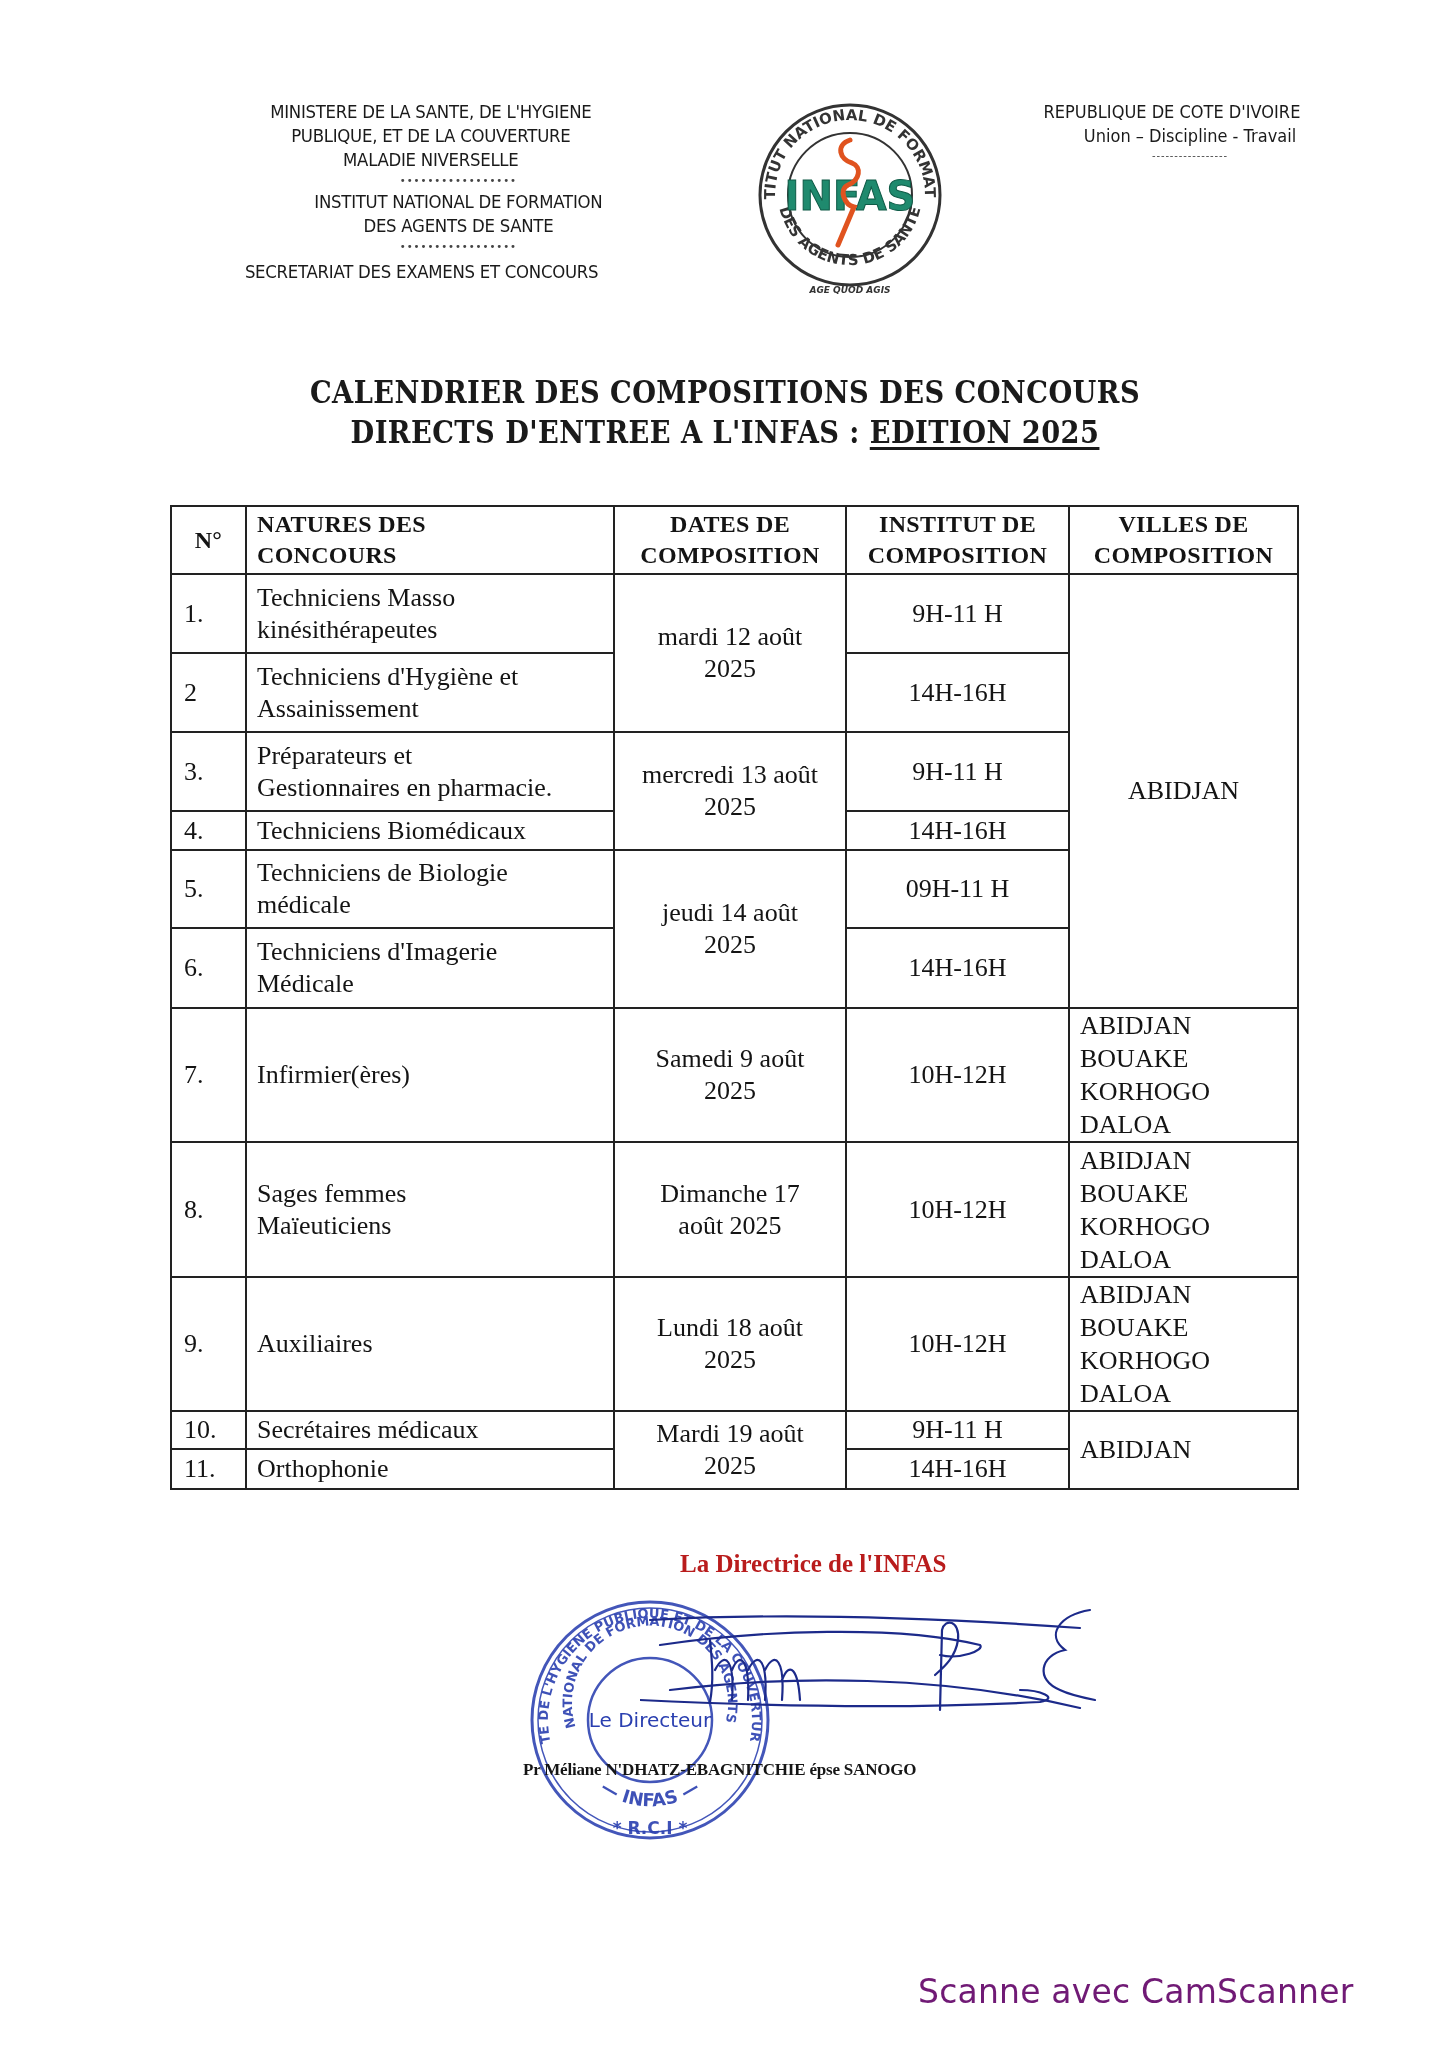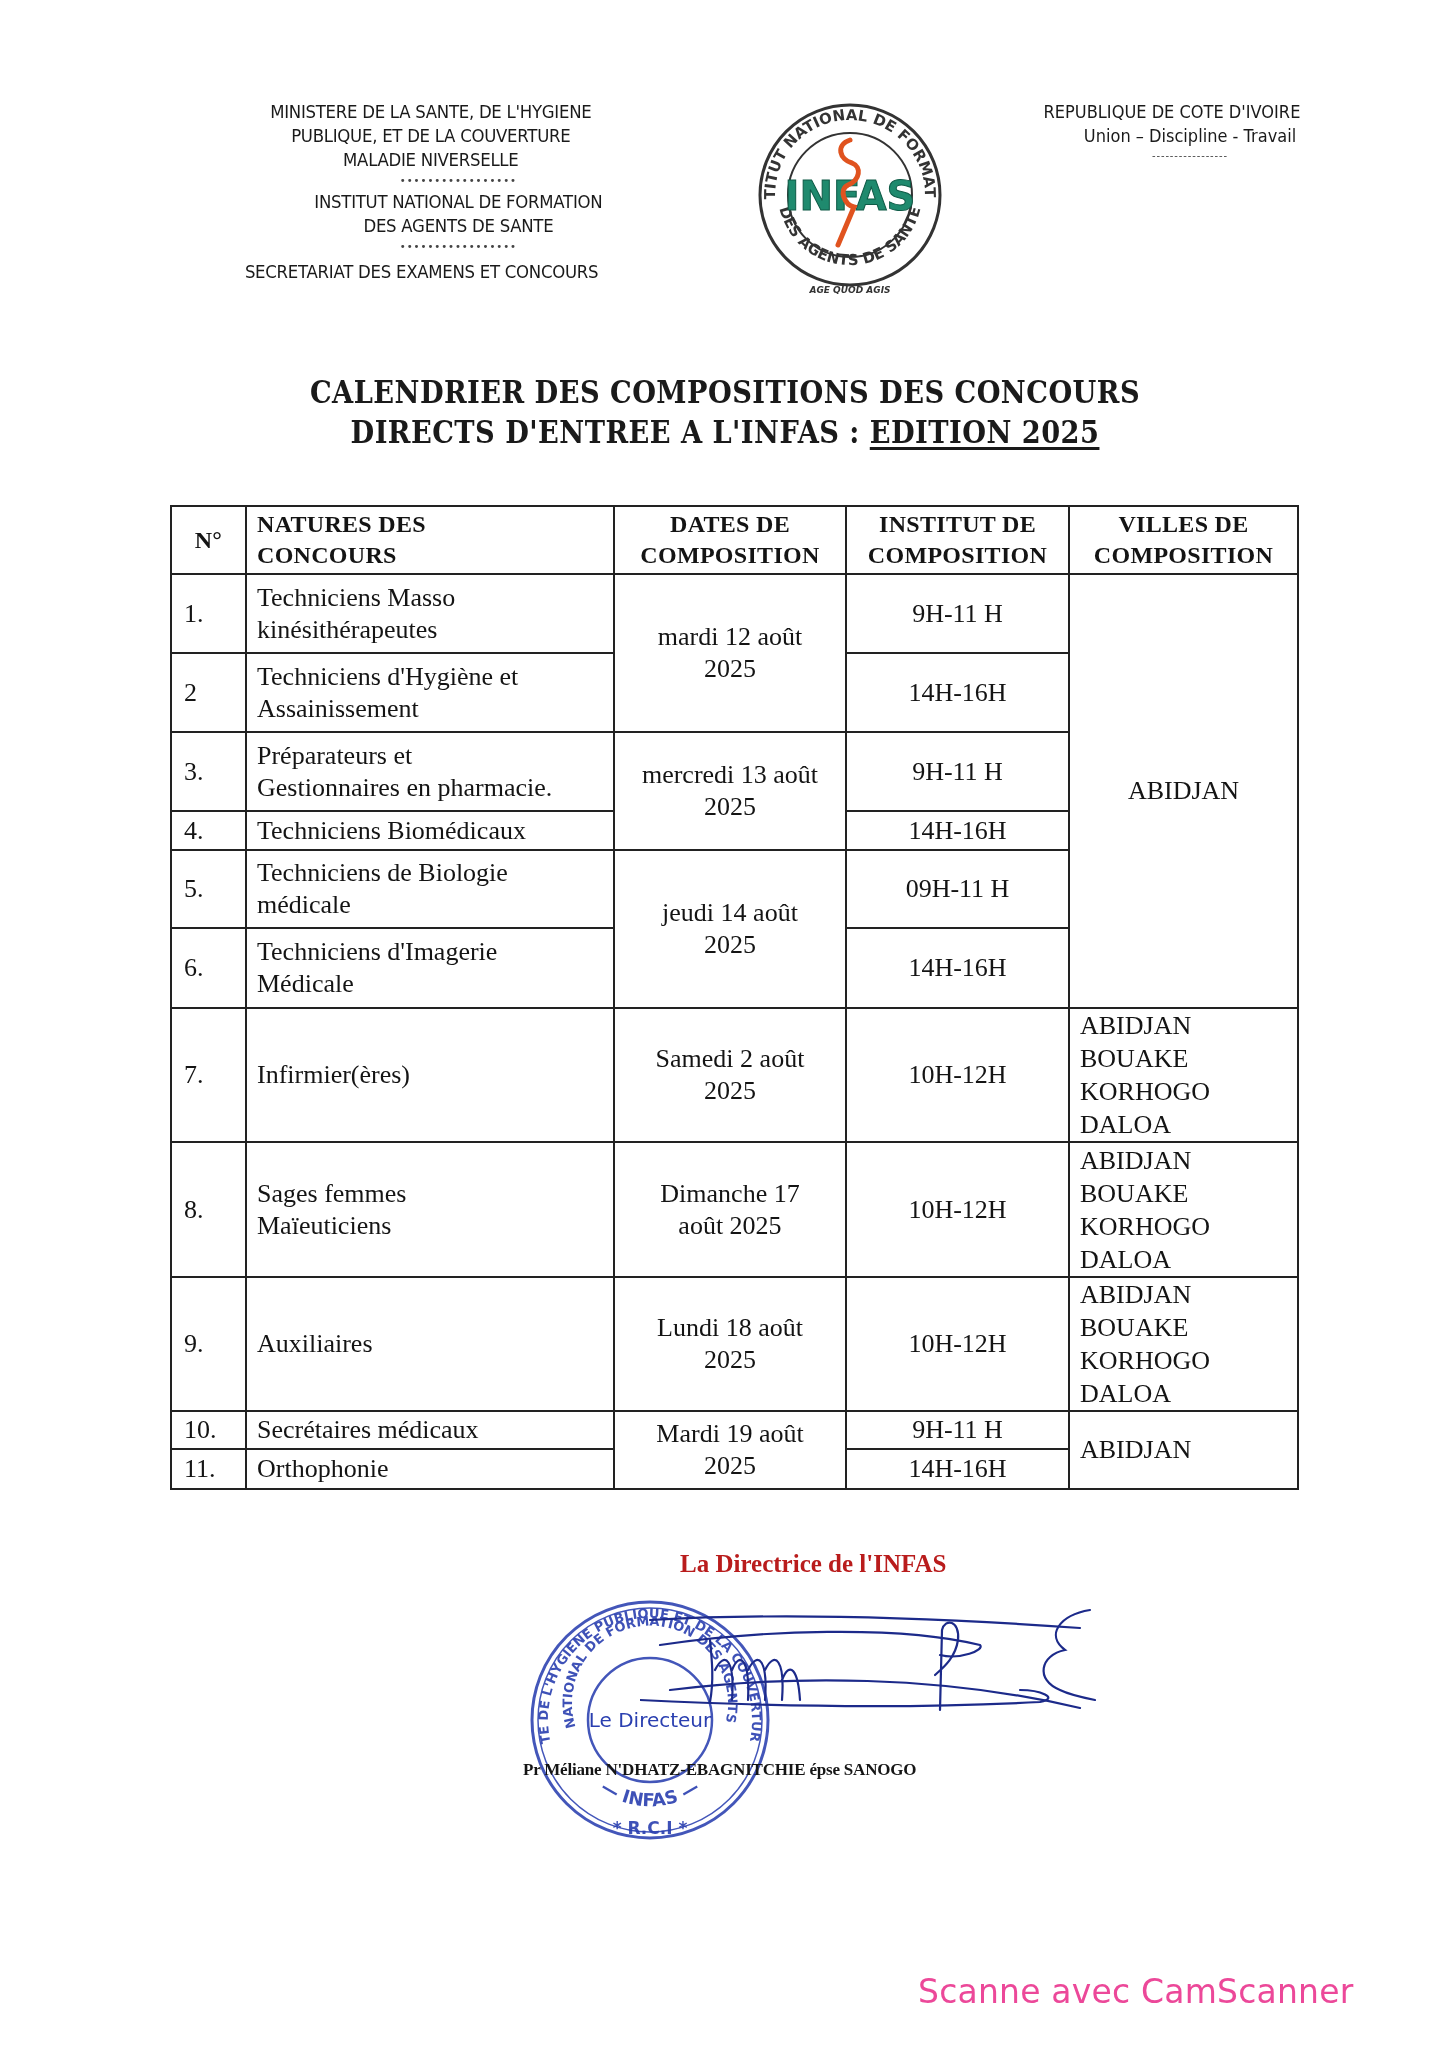--- a/index.html
+++ b/index.html
@@ -41,21 +41,21 @@
   .num { text-align: left; padding-left: 12px !important; }
   .ville-list { text-align: left; padding-left: 10px !important; line-height: 33px !important; }
   .ville-item { display: block; }
 
   
   .sig-title { left: 680px; top: 1550px; font-family: "Liberation Serif", serif; font-weight: bold; font-size: 25px; color: #b91c1c; }
   .sig-name { left: 523px; top: 1760px; font-family: "Liberation Serif", serif; font-weight: bold; font-size: 17px; color: #151515; letter-spacing: -0.2px; }
   .stamp { left: 520px; top: 1590px; width: 260px; height: 260px; }
   .signature { left: 640px; top: 1590px; width: 470px; height: 150px; }
 
-  .footer { left: 918px; top: 1972px; font-family: "DejaVu Sans", sans-serif; font-size: 33px; color: #ec4899; letter-spacing: 0.2px; }
+  .footer { left: 918px; top: 1972px; font-family: "DejaVu Sans", sans-serif; font-size: 33px; color: #701a75; letter-spacing: 0.2px; }
 </style>
 </head>
 <body>
 
 <div class="abs hdr-left">
   <div class="blk">MINISTERE DE LA SANTE, DE L'HYGIENE</div>
   <div class="blk">PUBLIQUE, ET DE LA  COUVERTURE</div>
   <div class="blk">MALADIE NIVERSELLE</div>
   <div class="sep" style="margin-left:60px">•••••••••••••••••</div>
   <div class="blk" style="margin-left:60px">INSTITUT NATIONAL DE FORMATION</div>
@@ -150,21 +150,21 @@
 
     <tr style="height:80px">
       <td class="num">6.</td>
       <td class="left"><span>Techniciens d'Imagerie</span><br><span>Médicale</span></td>
       <td class="center">14H-16H</td>
     </tr>
 
     <tr style="height:134px">
       <td class="num">7.</td>
       <td class="left">Infirmier(ères)</td>
-      <td class="center"><span>Samedi 2 août</span><br><span>2025</span></td>
+      <td class="center"><span>Samedi 9 août</span><br><span>2025</span></td>
       <td class="center">10H-12H</td>
       <td class="ville-list">
         <span class="ville-item">ABIDJAN</span>
         <span class="ville-item">BOUAKE</span>
         <span class="ville-item">KORHOGO</span>
         <span class="ville-item">DALOA</span>
       </td>
     </tr>
 
     <tr style="height:135px">

